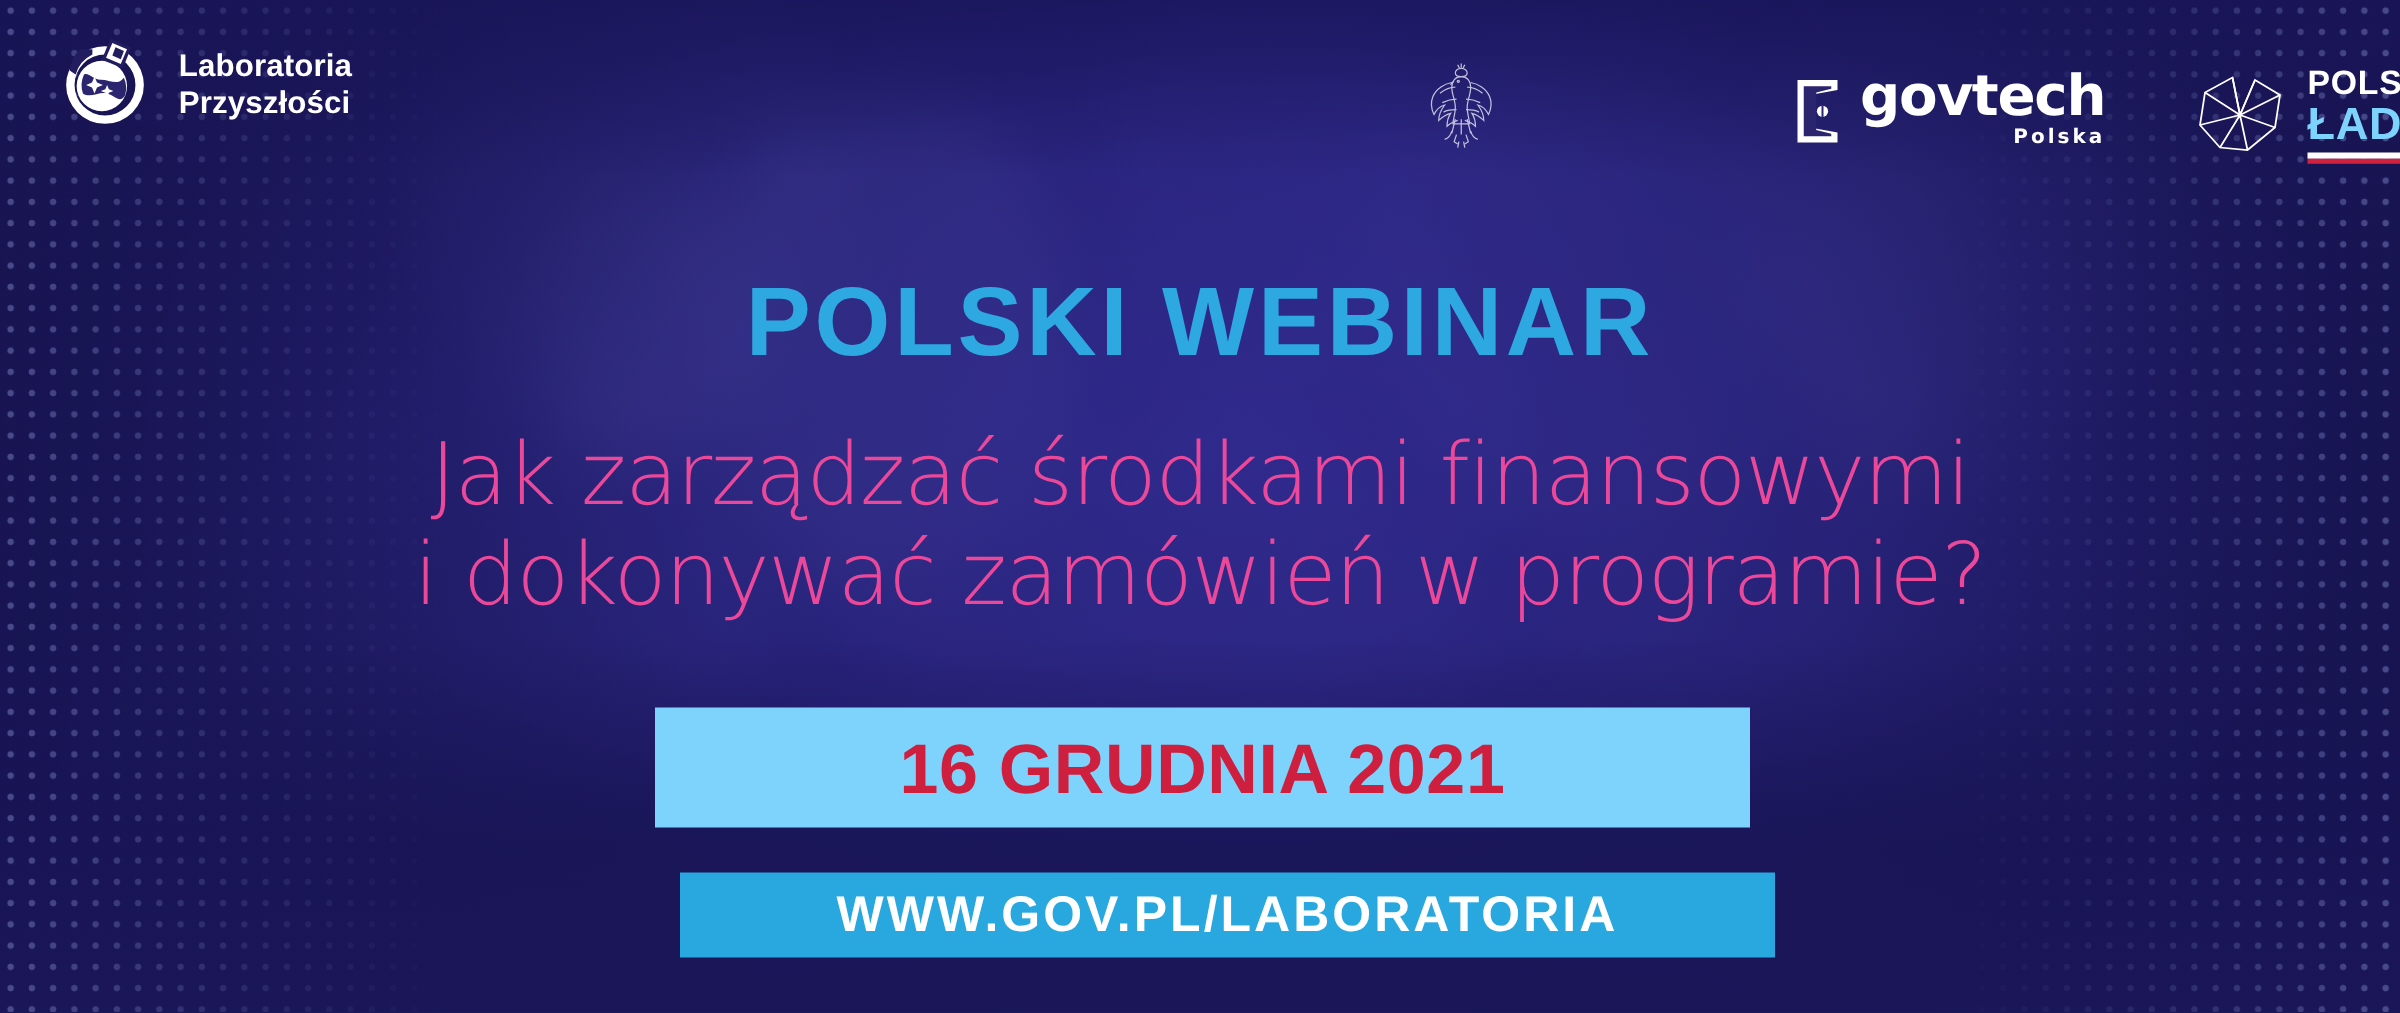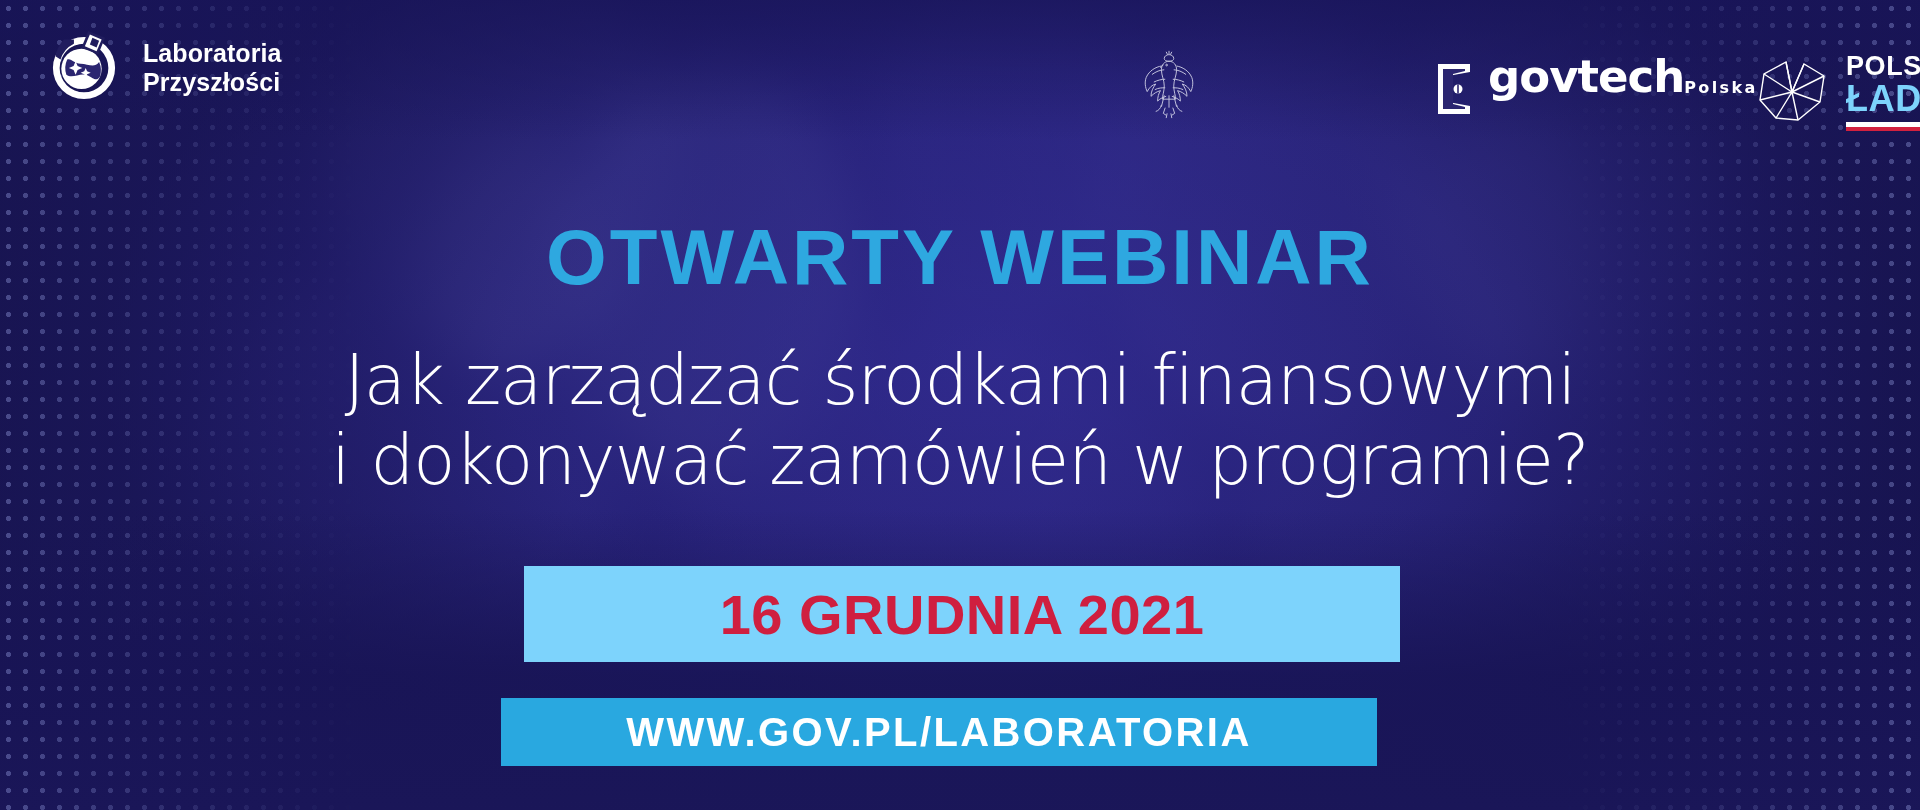--- a/index.html
+++ b/index.html
@@ -108,21 +108,21 @@
   .men-text {
     color: #f2f3fb; font-size: 19px; line-height: 1.38; white-space: pre-line;
     font-family: "DejaVu Sans", sans-serif;
   }
 
   .govtech-logo {
     position: absolute; left: 1434px; top: 56px;
     display: flex; align-items: flex-start; gap: 10px;
   }
   .gt-bracket { width: 44px; height: 58px; flex: 0 0 auto; margin-top: 4px; }
-  .gt-words { display: flex; flex-direction: row; align-items: flex-end; }
+  .gt-words { display: flex; flex-direction: column; align-items: flex-end; }
   .gt-main {
     color: #ffffff; font-size: 45px; font-weight: bold; line-height: .92;
     letter-spacing: -1px; font-family: "DejaVu Sans", sans-serif;
   }
   .gt-sub {
     color: #ffffff; font-size: 16px; font-weight: bold; letter-spacing: 2.4px;
     margin-top: 2px; font-family: "DejaVu Sans", sans-serif;
   }
 
   .pl-logo {
@@ -146,21 +146,21 @@
     font-size: 78px;
     font-weight: bold;
     letter-spacing: 3px;
     line-height: 1;
     font-family: "Liberation Sans", sans-serif;
   }
 
   .headline {
     position: absolute; left: 0; right: 0; top: 340px;
     text-align: center;
-    color: #ffffff;
+    color: #ec4899;
     font-size: 69px;
     line-height: 1.16;
     font-weight: 300;
     letter-spacing: -1px;
     font-family: "DejaVu Sans", sans-serif;
     white-space: pre-line;
   }
 
   
   .date-bar {
@@ -173,21 +173,21 @@
     color: #cf1f3f;
     font-size: 56px;
     font-weight: bold;
     letter-spacing: .5px;
     font-family: "Liberation Sans", sans-serif;
   }
 
   
   .url-bar {
     position: absolute;
-    left: 501px; top: 698px; width: 876px; height: 68px;
+    left: 544px; top: 698px; width: 876px; height: 68px;
     background: #29a8e0;
     display: flex; align-items: center; justify-content: center;
   }
   .url-text {
     color: #ffffff;
     font-size: 40px;
     font-weight: bold;
     letter-spacing: 2.4px;
     font-family: "Liberation Sans", sans-serif;
   }
@@ -290,21 +290,21 @@
     <div class="pl-words">
       <div class="pl-1">POLSKI</div>
       <div class="pl-2">ŁAD</div>
       <div class="pl-flag">
           <i class="w"></i>
           <i class="r"></i>
         </div>
     </div>
   </div>
 
-  <div class="kicker">OTWARTY WEBINAR</div>
+  <div class="kicker">POLSKI WEBINAR</div>
   <div class="headline">Jak zarządzać środkami finansowymi
 i dokonywać zamówień w programie?</div>
 
   <div class="date-bar">
     <span class="date-text">16 GRUDNIA 2021</span>
   </div>
 
   <div class="url-bar">
     <span class="url-text">WWW.GOV.PL/LABORATORIA</span>
   </div>

